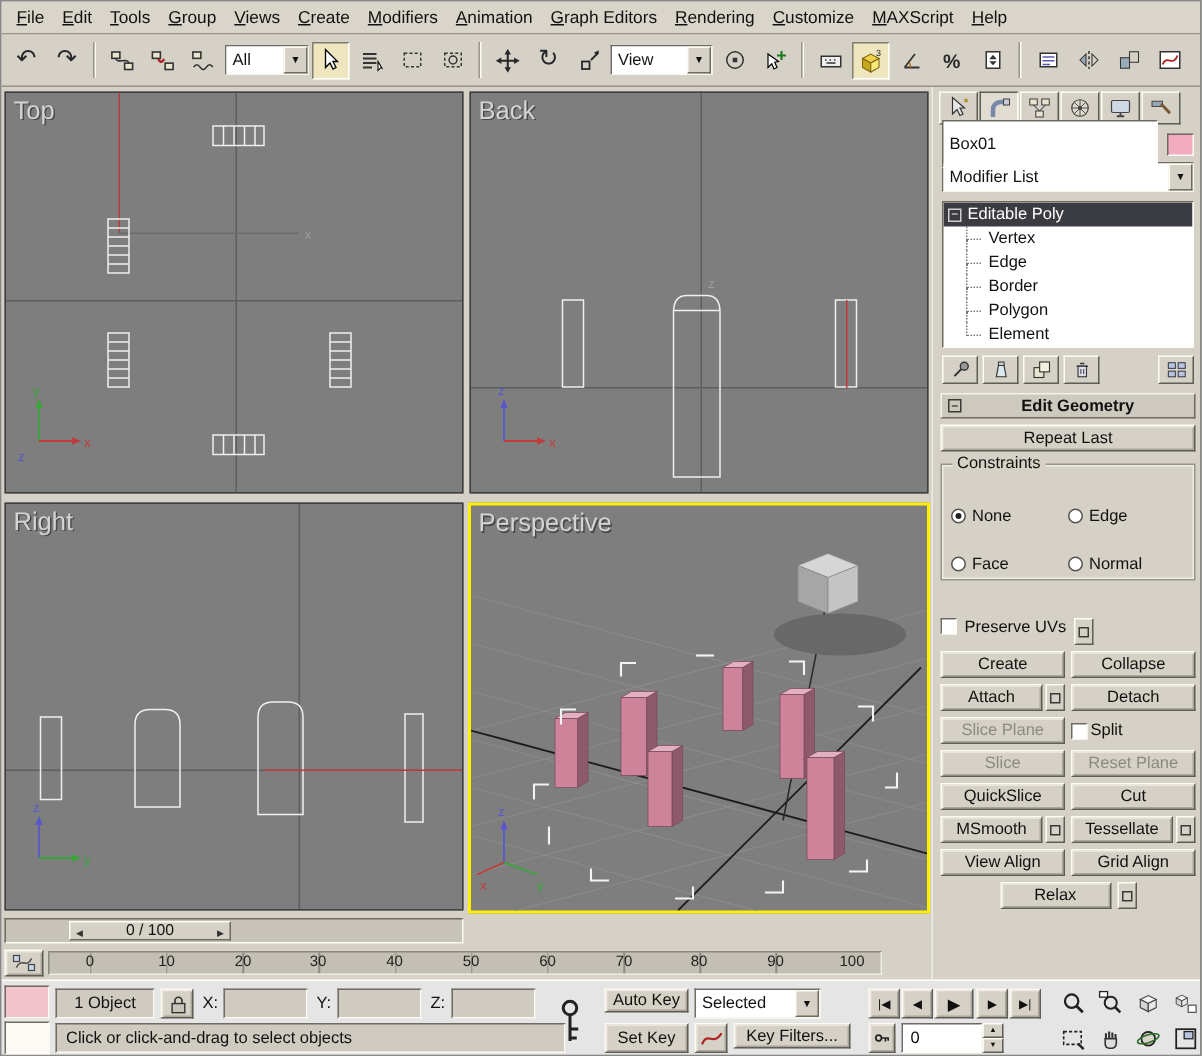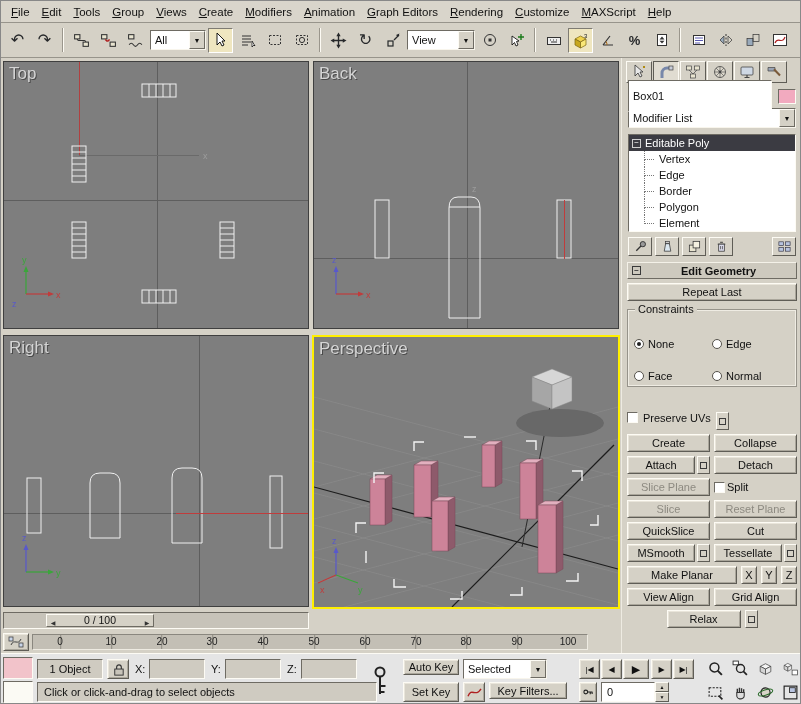--- a/index.html
+++ b/index.html
@@ -607,26 +607,20 @@
           <div class="half">
               <div class="btn" style="flex:1">MSmooth</div>
               <span class="sqbtn"></span>
             </div>
           <div class="half">
               <div class="btn" style="flex:1">Tessellate</div>
               <span class="sqbtn"></span>
             </div>
         </div>
         <div class="r2">
-          <div class="btn" style="flex:2">Make Planar</div>
-          <div class="btn axisbtn">X</div>
-          <div class="btn axisbtn">Y</div>
-          <div class="btn axisbtn">Z</div>
-        </div>
-        <div class="r2">
           <div class="btn">View Align</div>
           <div class="btn">Grid Align</div>
         </div>
         <div class="r2" style="justify-content:center">
           <div class="btn" style="flex:0 0 74px">Relax</div>
           <span class="sqbtn"></span>
         </div>
       </div>
     </div>
   </div>

